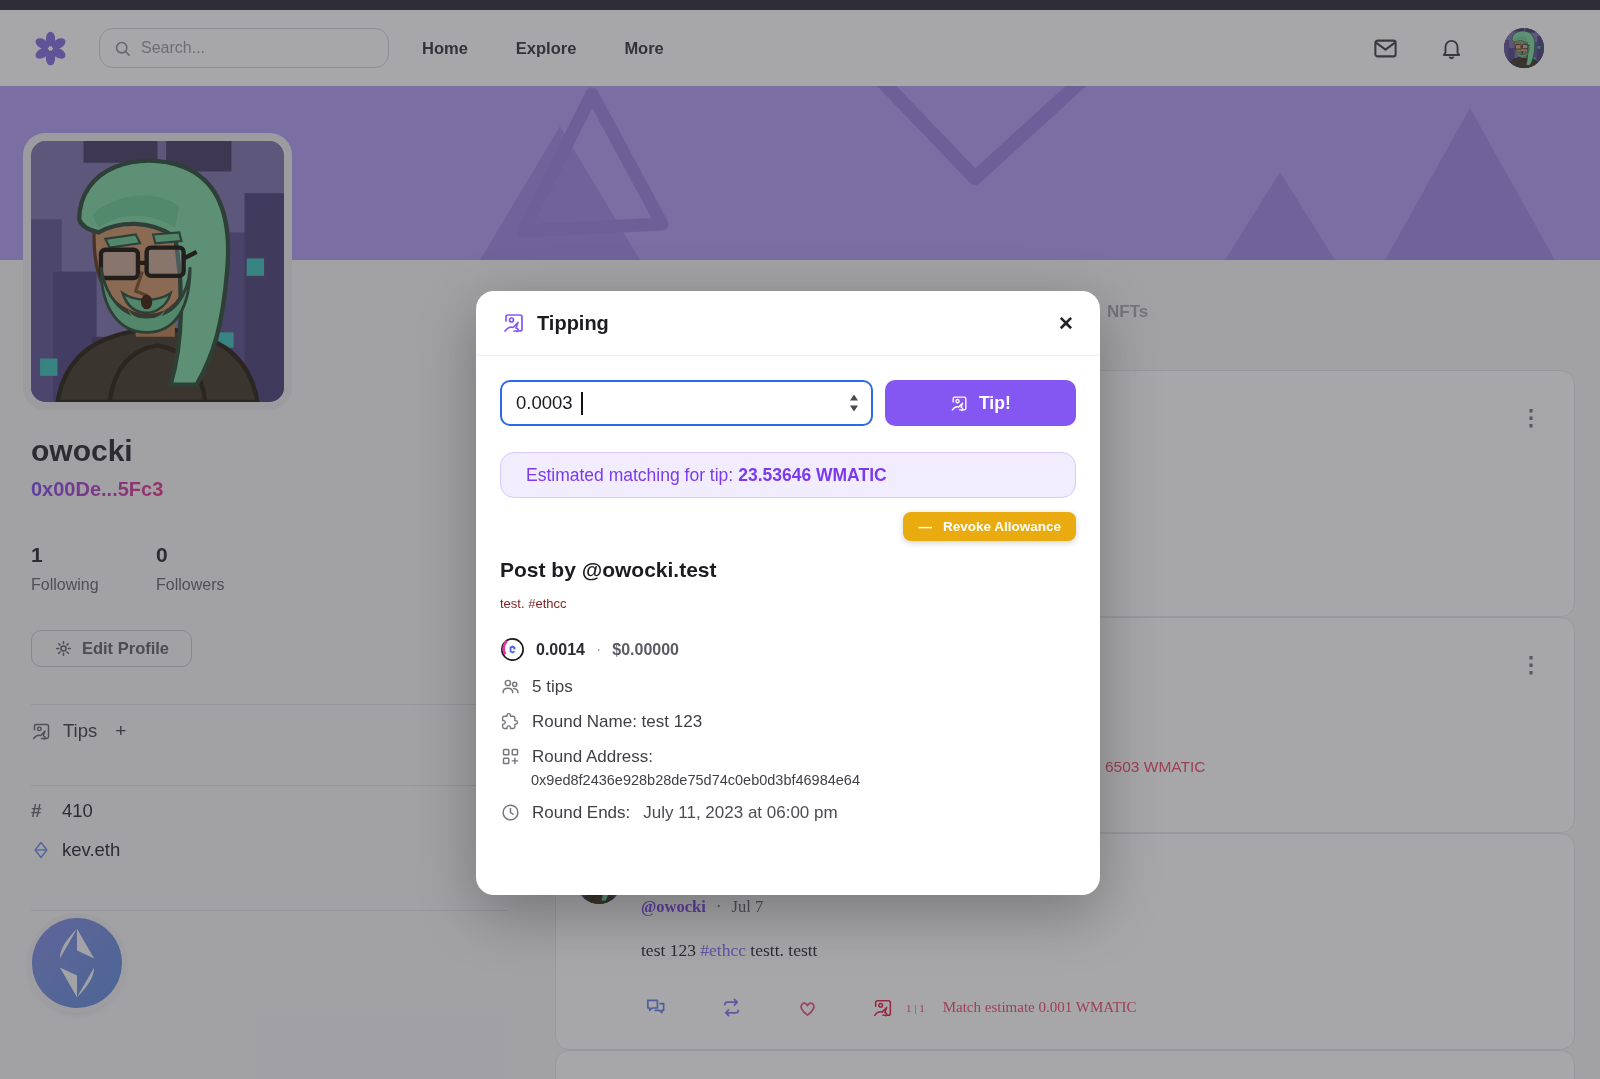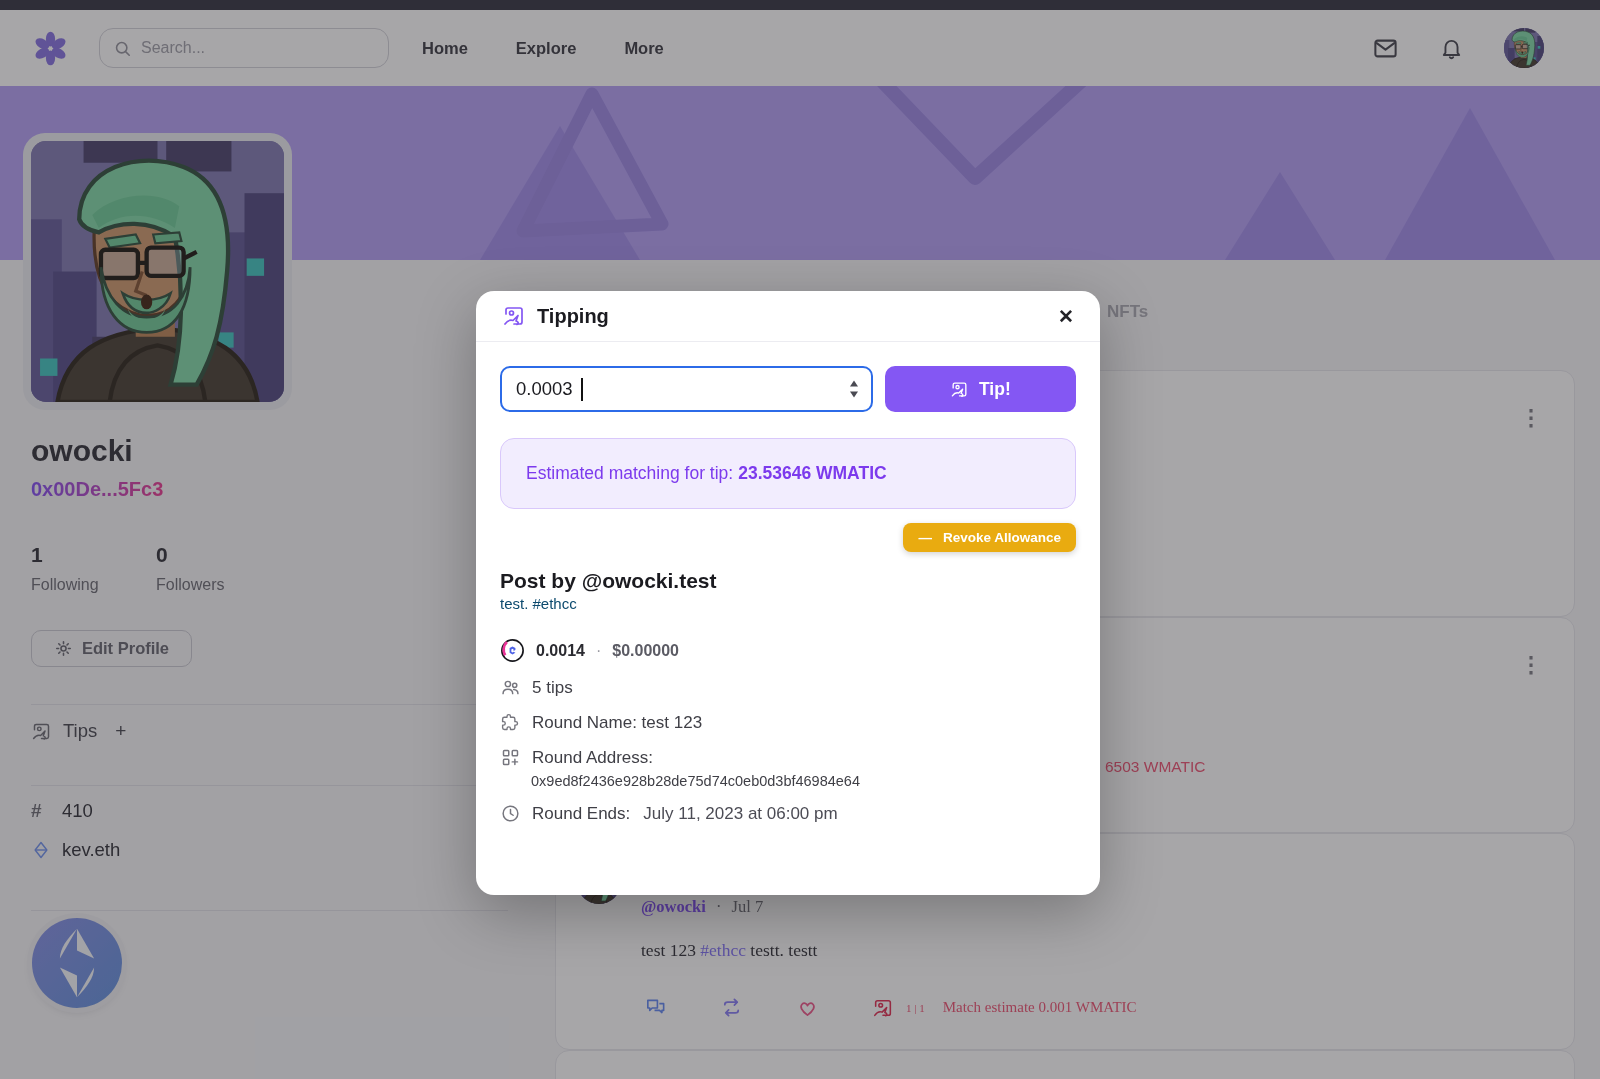--- a/index.html
+++ b/index.html
@@ -65,38 +65,38 @@
   .post-text { position:absolute; left:85px; top:106px; font-size:17.5px; color:#3f3f46; }
   .post-text .tag { color:#8b7cf7; cursor:pointer; }
   .post-actions { position:absolute; left:88px; top:162px; display:flex; align-items:center; }
   .act { cursor:pointer; margin-right:53px; }
   .act-counts { font-size:11px; font-weight:500; color:#ef5f7d; margin:0 18px 0 12px; }
   .act-match { font-size:15px; font-weight:500; color:#ef5f7d; }
 
   
   .backdrop { position:absolute; inset:0; background:rgba(15,14,20,0.37); z-index:10; }
   .modal { position:absolute; left:476px; top:291px; width:624px; height:604px; background:#fff; border-radius:18px; z-index:20; box-shadow:0 18px 60px rgba(0,0,0,0.28); }
-  .modal-header { height:51px; display:flex; align-items:center; padding:14px 26px; border-bottom:1px solid #ececf1; }
+  .modal-header { height:65px; display:flex; align-items:center; padding:14px 26px; border-bottom:1px solid #ececf1; }
   .modal-title { margin-left:11px; font-size:20px; font-weight:800; color:#1b1b20; }
   .modal-close { margin-left:auto; background:none; border:none; font-size:19px; font-weight:bold; color:#232328; cursor:pointer; font-family:inherit; }
   .modal-body { padding:0 24px; }
   .amount-row { display:flex; gap:12px; margin-top:24px; }
   .amount-input { position:relative; width:374px; height:46px; border:2px solid #2c6be8; border-radius:10px; display:flex; align-items:center; }
   .amount-input input { border:none; outline:none; font-size:18.5px; color:#1b1b20; padding-left:14px; width:310px; background:transparent; font-family:inherit; }
   .caret { position:absolute; left:79px; top:10px; width:1.5px; height:23px; background:#111; }
   .spinner { position:absolute; right:13px; top:50%; transform:translateY(-50%); display:flex; flex-direction:column; gap:5px; align-items:center; cursor:pointer; }
   .tri-up { width:0; height:0; border-left:4.5px solid transparent; border-right:4.5px solid transparent; border-bottom:6px solid #4a4a52; }
   .tri-down { width:0; height:0; border-left:4.5px solid transparent; border-right:4.5px solid transparent; border-top:6px solid #4a4a52; }
   .tip-btn { width:192px; height:46px; background:#8457f3; border:none; border-radius:10px; color:#fff; font-size:17.5px; font-weight:bold; display:flex; align-items:center; justify-content:center; gap:10px; cursor:pointer; font-family:inherit; }
-  .matching { margin-top:26px; height:71px; background:#f2edfe; border:1px solid #d9c8fb; border-radius:14px; display:flex; align-items:center; padding:16px 25px; font-size:17.5px; color:#7c3aed; }
+  .matching { margin-top:26px; height:46px; background:#f2edfe; border:1px solid #d9c8fb; border-radius:14px; display:flex; align-items:center; padding:16px 25px; font-size:17.5px; color:#7c3aed; }
   .matching b { margin-left:5px; }
   .revoke-row { display:flex; justify-content:flex-end; margin-top:14px; }
   .revoke-btn { height:29px; background:#e9ab10; border:none; border-radius:8px; color:#fff; font-size:13.5px; font-weight:bold; display:flex; align-items:center; gap:11px; padding:0 15px; cursor:pointer; box-shadow:0 2px 6px rgba(0,0,0,0.18); font-family:inherit; }
   .post-by { margin-top:17px; font-size:21px; font-weight:800; color:#1b1b20; }
-  .post-snippet { margin-top:2px; font-size:15px; color:#0c4a6e; }
+  .post-snippet { margin-top:14px; font-size:13px; color:#7f1d1d; }
   .coin-row { margin-top:26px; display:flex; align-items:center; gap:11px; font-size:16px; }
   .coin-amt { font-weight:bold; color:#2b2b31; }
   .coin-dot { color:#9a9aa2; }
   .coin-usd { font-weight:600; color:#5b5b64; }
   .info-row { margin-top:14px; display:flex; align-items:center; gap:11px; font-size:17px; font-weight:500; color:#3f3f46; }
   .info-row .i { color:#76767e; }
   .addr-line { margin:5px 0 0 31px; font-size:14.5px; color:#3f3f46; }
   .ends-val { font-weight:normal; color:#4c4c55; margin-left:2px; }
 </style>
 </head>

